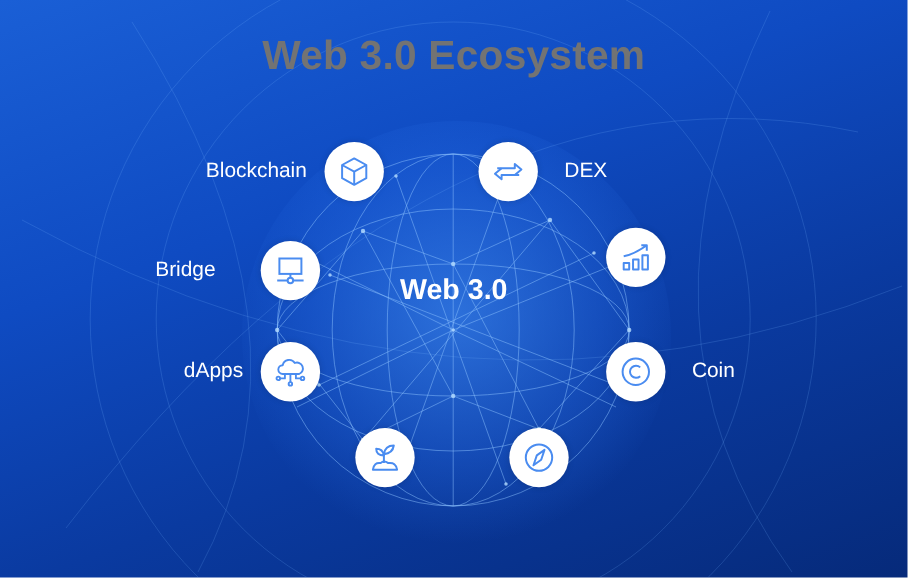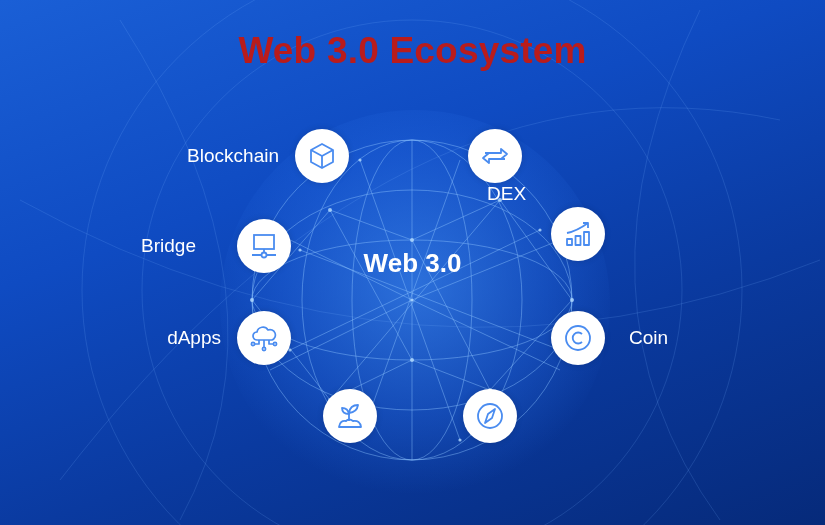--- a/index.html
+++ b/index.html
@@ -9,21 +9,21 @@
     background: linear-gradient(160deg, #1a5fd6 0%, #0f4bc2 35%, #0a3aa0 65%, #062a7a 100%);
   }
   .bg-glow {
     position: absolute; left: 220px; top: 110px; width: 390px; height: 390px;
     border-radius: 50%;
     background: radial-gradient(circle at 50% 45%, rgba(70,150,255,0.55) 0%, rgba(40,110,230,0.35) 45%, rgba(20,70,180,0.0) 72%);
   }
   .globe-svg { position: absolute; left: 0; top: 0; }
   .title {
     position: absolute; left: 0; width: 825px; top: 30px; text-align: center;
-    color: #b91c1c; font-weight: bold; font-size: 37px; letter-spacing: 0.2px;
+    color: #737373; font-weight: bold; font-size: 37px; letter-spacing: 0.2px;
   }
   .center-label {
     position: absolute; left: 330px; width: 165px; top: 248px; text-align: center;
     color: #fff; font-weight: bold; font-size: 26px;
   }
   .node { position: absolute; display: flex; align-items: center; }
   .circle {
     width: 54px; height: 54px; border-radius: 50%; background: #fff;
     display: flex; align-items: center; justify-content: center;
     box-shadow: 0 0 6px rgba(0,0,0,0.15);
@@ -79,21 +79,21 @@
 <div class="node left" style="right:476px; top:129px;">
   <span class="label">Blockchain</span>
   <div class="circle">
     <svg viewBox="0 0 30 30" fill="none" stroke="#4a8cf0" stroke-width="1.8" stroke-linejoin="round">
       <path d="M15 3 L26 9 L26 21 L15 27 L4 21 L4 9 Z"></path>
         <path d="M4 9 L15 15 L26 9 M15 15 L15 27"></path>
     </svg>
   </div>
 </div>
 
-<div class="node right" style="left:463px; top:129px;flex-direction:column;">
+<div class="node right" style="left:435px; top:129px;">
   <div class="circle">
     <svg viewBox="0 0 30 30" fill="none" stroke="#4a8cf0" stroke-width="1.8" stroke-linejoin="round">
       <path d="M5 12 L21 12 L21 8 L27 13 L21 18"></path>
         <path d="M25 18 L9 18 L9 22 L3 17 L9 12"></path>
     </svg>
   </div>
   <span class="label">DEX</span>
 </div>
 
 <div class="node left" style="right:534px; top:219px;gap:25px;">

